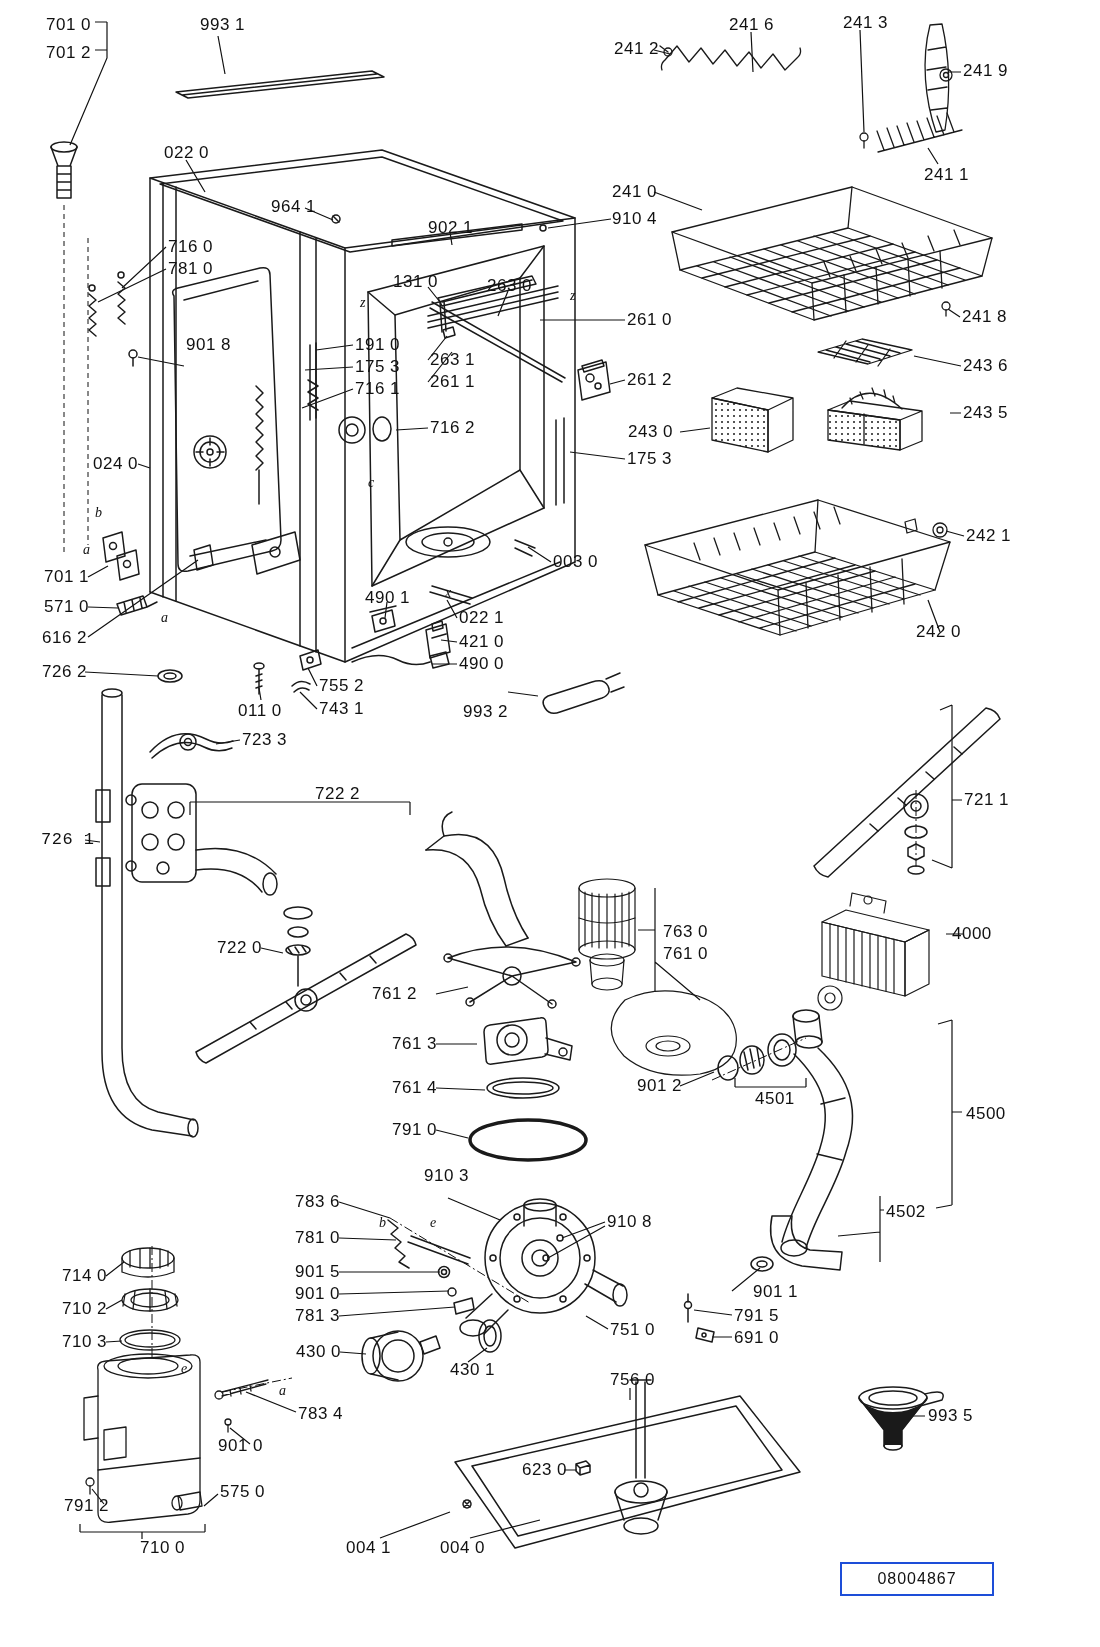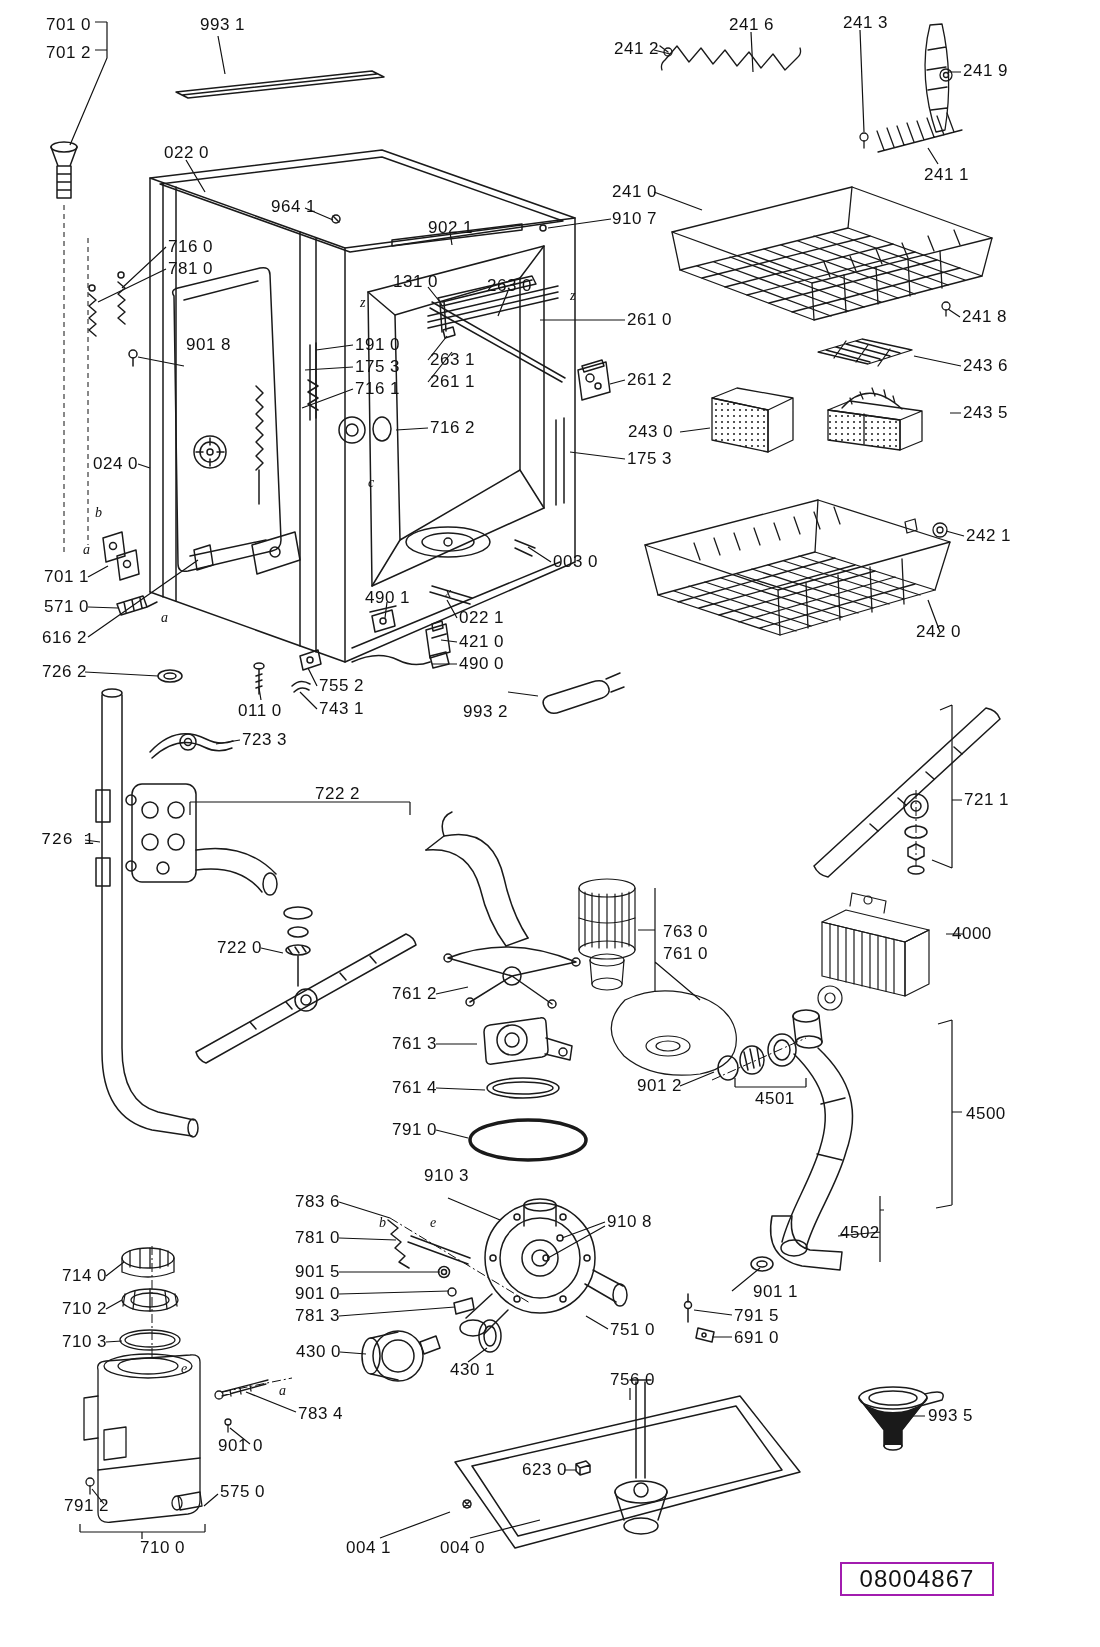--- a/index.html
+++ b/index.html
@@ -4,22 +4,22 @@
 <style>
   html,body{margin:0;padding:0;background:#fff;}
   .stage{position:relative;width:1100px;height:1647px;background:#ffffff;
          font-family:"Liberation Sans",sans-serif;overflow:hidden;}
   .stage svg{position:absolute;left:0;top:0;}
   .part-label{position:absolute;font-size:17px;color:#111;white-space:nowrap;
               letter-spacing:.5px;line-height:1;}
   .part-label.letter{font-size:14px;font-style:italic;
                      font-family:"Liberation Serif",serif;color:#111;}
   .code-plate{position:absolute;left:840px;top:1562px;width:150px;height:30px;
-              border:2px solid #a21caf;display:flex;align-items:center;justify-content:center;
-              font-size:24px;letter-spacing:1px;color:#111;}
+              border:2px solid #1d4ed8;display:flex;align-items:center;justify-content:center;
+              font-size:16px;letter-spacing:1px;color:#111;}
 </style>
 </head>
 <body>
 
 <div class="stage">
 
 <svg width="1100" height="1647" viewBox="0 0 1100 1647">
   <defs>
     <pattern id="dotfill" width="6" height="6" patternUnits="userSpaceOnUse">
       <circle cx="2" cy="2" r="1" fill="#1a1a1a"></circle>
@@ -423,21 +423,21 @@
       <span class="part-label" style="left: 46px; top: 44px;">701 2</span>
       <span class="part-label" style="left: 200px; top: 16px;">993 1</span>
       <span class="part-label" style="left: 614px; top: 40px;">241 2</span>
       <span class="part-label" style="left: 729px; top: 16px;">241 6</span>
       <span class="part-label" style="left: 843px; top: 14px;">241 3</span>
       <span class="part-label" style="left: 963px; top: 62px;">241 9</span>
       <span class="part-label" style="left: 164px; top: 144px;">022 0</span>
       <span class="part-label" style="left: 271px; top: 198px;">964 1</span>
       <span class="part-label" style="left: 428px; top: 219px;">902 1</span>
       <span class="part-label" style="left: 612px; top: 183px;">241 0</span>
-      <span class="part-label" style="left: 612px; top: 210px;">910 7</span>
+      <span class="part-label" style="left: 612px; top: 210px;">910 4</span>
       <span class="part-label" style="left: 924px; top: 166px;">241 1</span>
       <span class="part-label" style="left: 168px; top: 238px; text-align: center;">716 0</span>
       <span class="part-label" style="left: 168px; top: 260px;">781 0</span>
       <span class="part-label" style="left: 393px; top: 273px;">131 0</span>
       <span class="part-label" style="left: 487px; top: 277px;">263 0</span>
       <span class="part-label" style="left: 627px; top: 311px;">261 0</span>
       <span class="part-label" style="left: 962px; top: 308px;">241 8</span>
       <span class="part-label" style="left: 186px; top: 336px;">901 8</span>
       <span class="part-label" style="left: 355px; top: 336px;">191 0</span>
       <span class="part-label" style="left: 355px; top: 358px;">175 3</span>
@@ -467,30 +467,30 @@
       <span class="part-label" style="left: 319px; top: 700px;">743 1</span>
       <span class="part-label" style="left: 463px; top: 683px; margin-top: 20px;">993 2</span>
       <span class="part-label" style="left: 242px; top: 731px;">723 3</span>
       <span class="part-label" style="left: 315px; top: 785px;">722 2</span>
       <span class="part-label" style="left: 964px; top: 791px;">721 1</span>
       <span class="part-label" style="left: 41px; top: 831px; font-family: Liberation Mono, monospace;">726 1</span>
       <span class="part-label" style="left: 217px; top: 939px;">722 0</span>
       <span class="part-label" style="left: 663px; top: 923px;">763 0</span>
       <span class="part-label" style="left: 663px; top: 945px;">761 0</span>
       <span class="part-label" style="left: 952px; top: 925px;">4000</span>
-      <span class="part-label" style="left: 392px; top: 985px;">761 2</span>
+      <span class="part-label" style="left: 372px; top: 985px;">761 2</span>
       <span class="part-label" style="left: 392px; top: 1035px;">761 3</span>
       <span class="part-label" style="left: 637px; top: 1077px;">901 2</span>
       <span class="part-label" style="left: 755px; top: 1090px;">4501</span>
       <span class="part-label" style="left: 392px; top: 1079px;">761 4</span>
       <span class="part-label" style="left: 966px; top: 1105px;">4500</span>
       <span class="part-label" style="left: 392px; top: 1121px;">791 0</span>
       <span class="part-label" style="left: 424px; top: 1167px;">910 3</span>
       <span class="part-label" style="left: 295px; top: 1193px;">783 6</span>
-      <span class="part-label" style="left: 840px; top: 1203px; margin-top: 21px;">4502</span>
+      <span class="part-label" style="left: 886px; top: 1203px;">4502</span>
       <span class="part-label" style="left: 295px; top: 1229px;">781 0</span>
       <span class="part-label" style="left: 607px; top: 1213px;">910 8</span>
       <span class="part-label" style="left: 295px; top: 1263px;">901 5</span>
       <span class="part-label" style="left: 295px; top: 1285px;">901 0</span>
       <span class="part-label" style="left: 295px; top: 1307px;">781 3</span>
       <span class="part-label" style="left: 62px; top: 1267px;">714 0</span>
       <span class="part-label" style="left: 62px; top: 1300px;">710 2</span>
       <span class="part-label" style="left: 753px; top: 1283px;">901 1</span>
       <span class="part-label" style="left: 734px; top: 1307px;">791 5</span>
       <span class="part-label" style="left: 734px; top: 1329px;">691 0</span>

